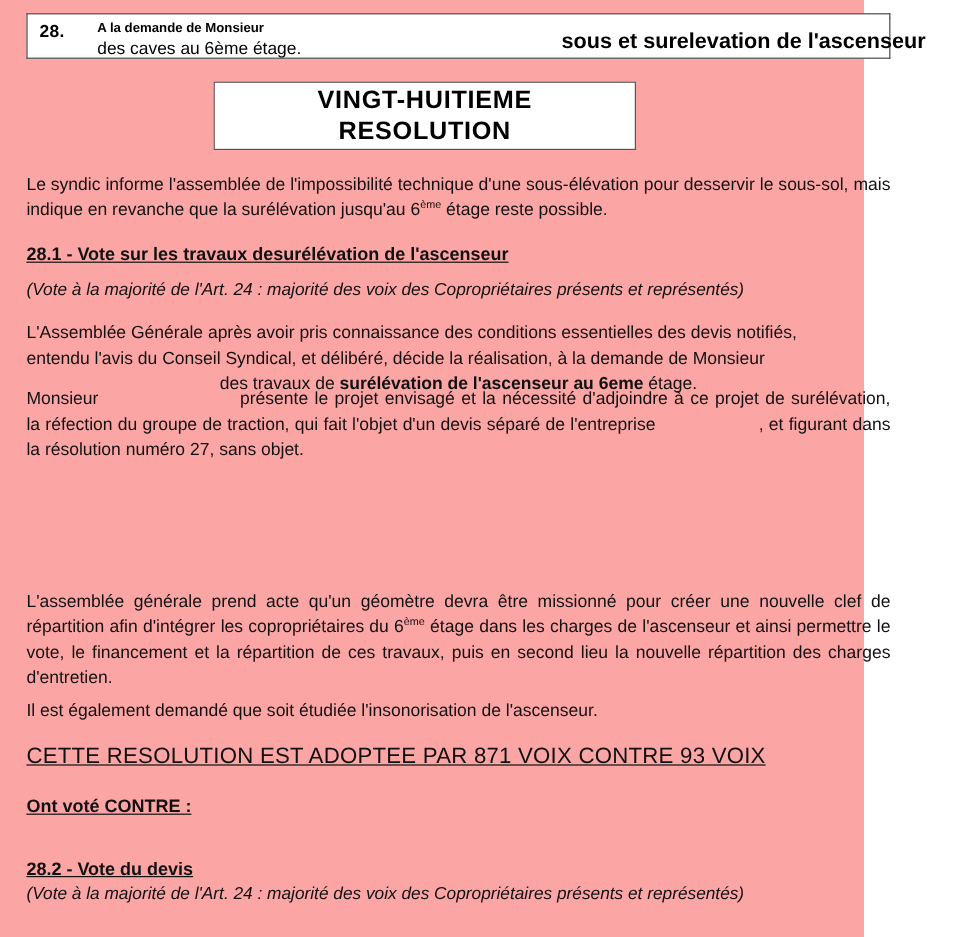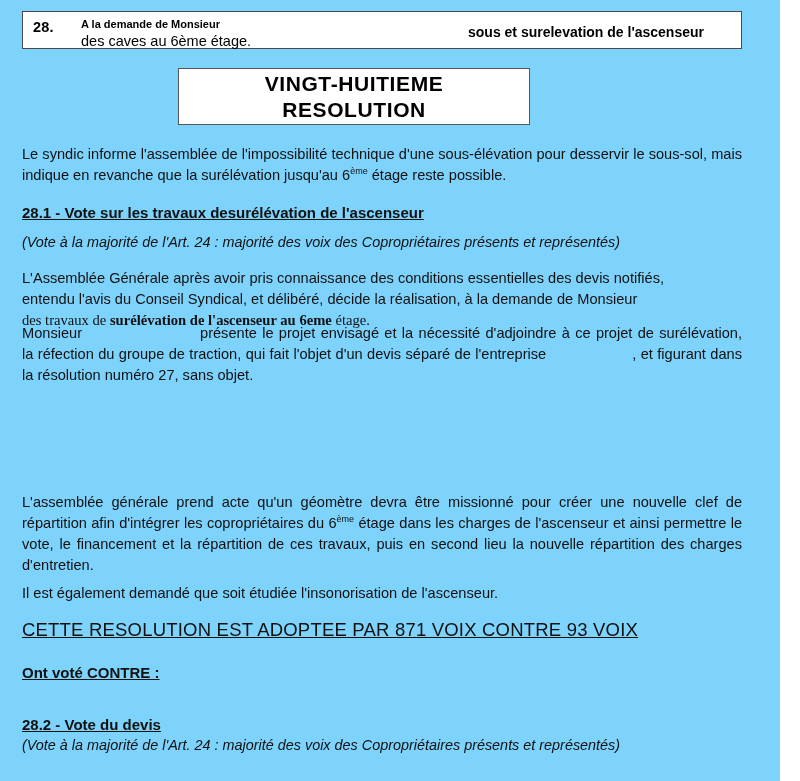--- a/index.html
+++ b/index.html
@@ -11,23 +11,23 @@
     width: 800px;
     height: 781px;
     position: relative;
     font-family: "Liberation Sans", sans-serif;
     color: #000000;
     overflow: hidden;
   }
 
   .page {
     position: relative;
-    width: 780px;
+    width: 720px;
     height: 781px;
-    background: #7dd3fc;
+    background: #fca5a5;
   }
 
   
   .header-band {
     position: absolute;
     left: 22px;
     top: 11px;
     width: 720px;
     height: 38px;
   }
@@ -90,21 +90,21 @@
     left: 58px;
     top: 21px;
     font-size: 14.5px;
     font-weight: normal;
     white-space: nowrap;
   }
   .hdr-right-text {
     position: absolute;
     left: 446px;
     top: 13px;
-    font-size: 14px;
+    font-size: 18px;
     font-weight: bold;
     white-space: nowrap;
   }
 
   
   .title-box {
     position: absolute;
     left: 178px;
     top: 68px;
     width: 352px;
@@ -155,21 +155,21 @@
   .redact {
     display: inline-block;
     min-width: 118px;
   }
   .redact-sm {
     display: inline-block;
     min-width: 86px;
   }
   .line3-center {
     display: block;
-    font-family: Liberation Serif, serif;
+    text-align: center;
   }
 </style>
 </head>
 <body>
 
 <div class="page">
 
   <div class="header-band">
 
     <div class="hdr-rule-left"></div>

